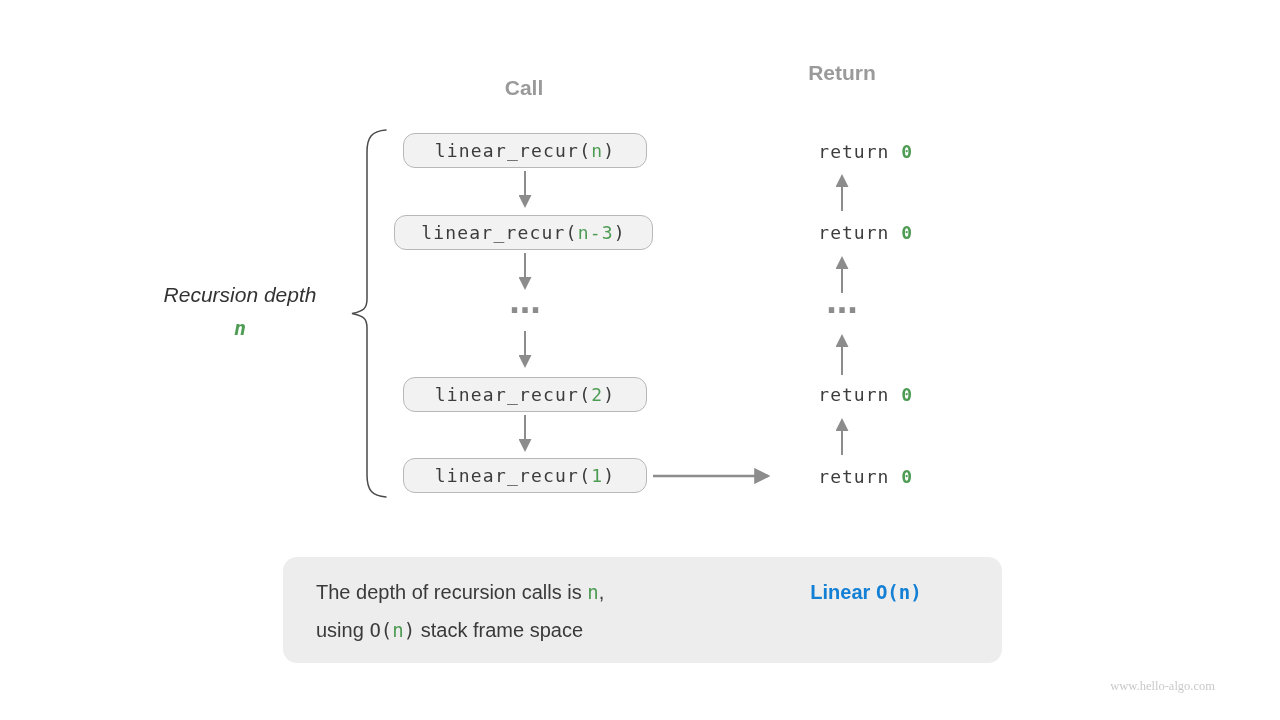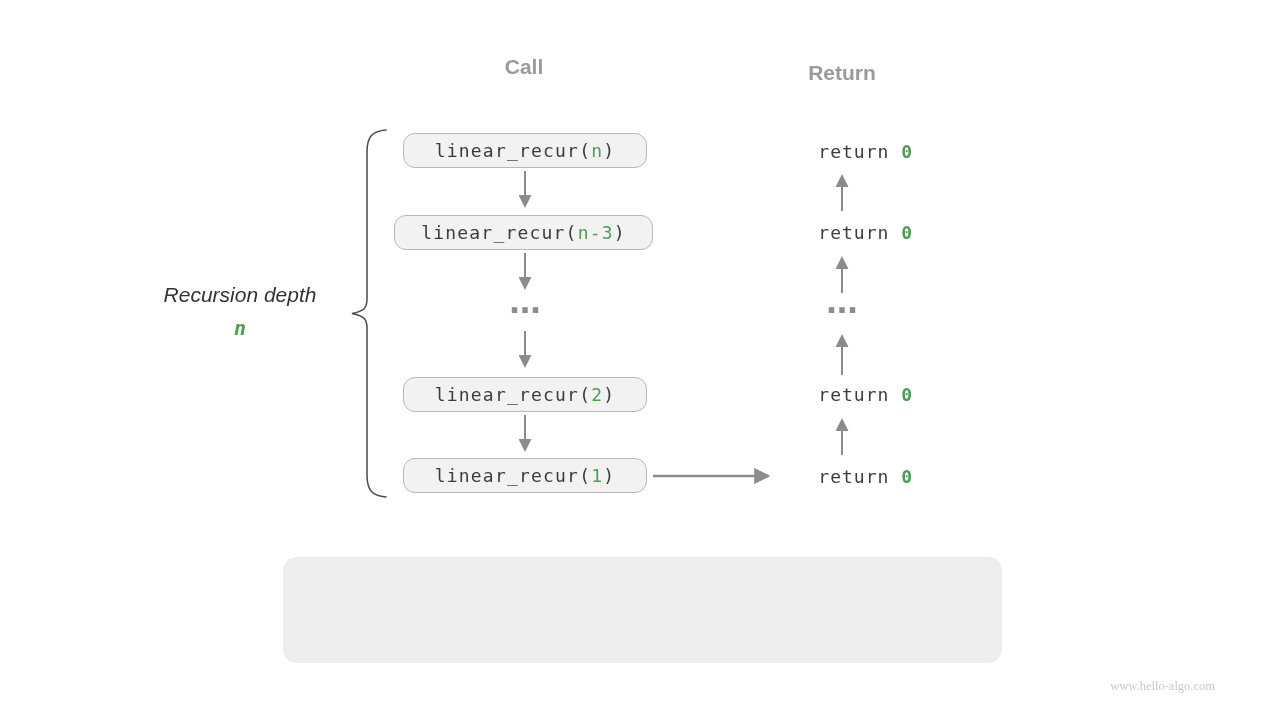--- a/index.html
+++ b/index.html
@@ -114,21 +114,21 @@
              C 372 131, 367 137, 367 152
              L 367 299
              C 367 308, 364 311, 352 313.5
              C 364 316, 367 319, 367 328
              L 367 475
              C 367 490, 372 496, 386 497" fill="none" stroke="#4a4a4a" stroke-width="1.5" stroke-linecap="round"></path>
 
     <polygon points="705,604.5 729,604.5 729,597 752,612.5 729,628 729,620.5 705,620.5" fill="#c3c3c3"></polygon>
   </svg>
 
-  <div class="abs center-origin col-header" style="left:524px;top:67px;">Call</div>
+  <div class="abs center-origin col-header" style="left:524px;top:88px;">Call</div>
   <div class="abs center-origin col-header" style="left:842px;top:73px;">Return</div>
 
   <div class="abs frame-box code" style="left:403px;top:133px;width:244px;height:35px;">
     <span>linear_recur(</span><span class="code-arg">n</span><span>)</span>
   </div>
 
   <div class="abs frame-box code" style="left:394px;top:215px;width:259px;height:35px;">
     <span>linear_recur(</span><span class="code-arg">n-3</span><span>)</span>
   </div>
 
@@ -157,19 +157,24 @@
   </div>
 
 
   <div class="abs depth-group" style="left:240px;top:283px;transform:translateX(-50%);font-style:italic;">
     <div class="depth-label">Recursion depth</div>
     <div class="depth-value">n</div>
   </div>
 
   <div class="abs summary-panel" style="left:283px;top:557px;width:719px;height:106px;"></div>
 
+  <div class="abs summary-text" style="left:316px;top:573px;">
+    <div><span>The depth of recursion calls is </span><span class="inline-code-green">n</span><span>,</span></div>
+    <div><span>using </span><span class="inline-code">O(</span><span class="inline-code-green">n</span><span class="inline-code">)</span><span> stack frame space</span></div>
+  </div>
 
   <div class="abs result-group" style="left:866px;top:573px;transform:translateX(-50%);">
+    <div class="result-value"><span>Linear </span><span class="inline-code">O(n)</span></div>
   </div>
 
   <div class="abs watermark" style="right:65px;top:679px;">www.hello-algo.com</div>
 
 </div>
 
 </body></html>

